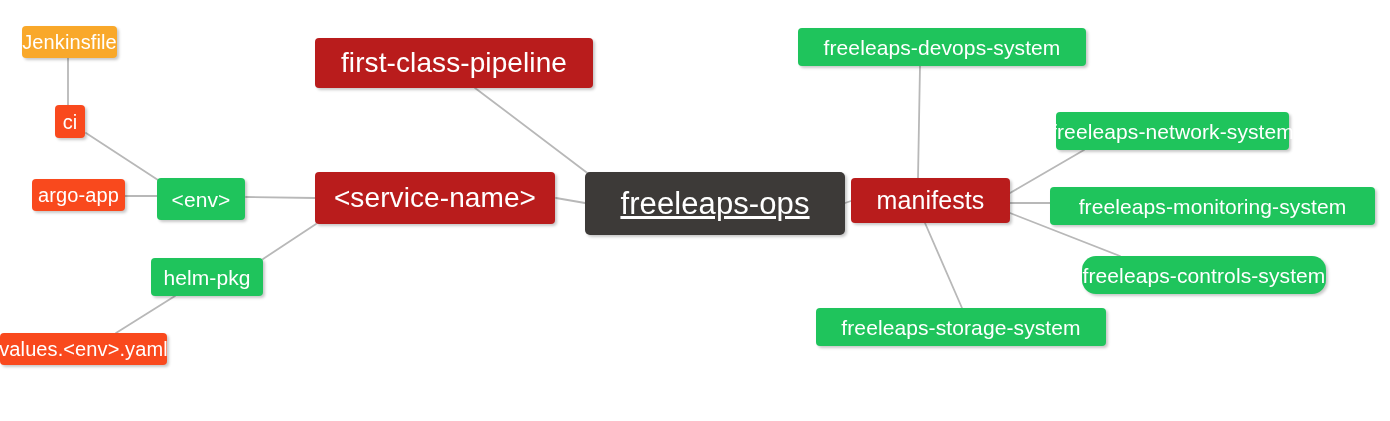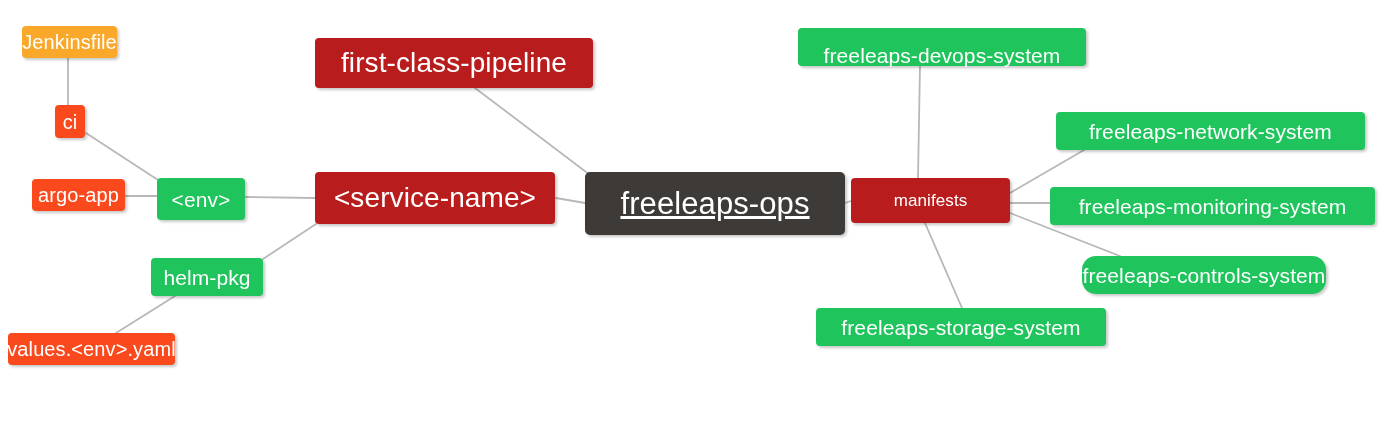--- a/index.html
+++ b/index.html
@@ -53,21 +53,21 @@
   .node-green {
     background: #1fc45c;
   }
   .node-orange {
     background: #f9a82a;
   }
   .node-red {
     background: #f9491d;
   }
   .size-xl { font-size: 28px; }
-  .size-lg { font-size: 17px; }
+  .size-lg { font-size: 25px; }
   .size-md { font-size: 21px; }
   .size-xs { font-size: 20px; }
 </style>
 </head>
 <body>
 
 <div id="mindmap">
   <svg id="edge-layer" viewBox="0 0 1390 421" xmlns="http://www.w3.org/2000/svg">
       <line x1="585" y1="203" x2="556" y2="198" stroke="#b8b8b8" stroke-width="1.8" stroke-linecap="round"></line>
       <line x1="590" y1="175" x2="475" y2="88" stroke="#b8b8b8" stroke-width="1.8" stroke-linecap="round"></line>
@@ -102,30 +102,30 @@
       </div>
       <div class="node node-orange size-xs" style="left: 22px; top: 26px; width: 95px; height: 32px;">
         <span>Jenkinsfile</span>
       </div>
       <div class="node node-red size-xs" style="left: 32px; top: 179px; width: 93px; height: 32px;">
         <span>argo-app</span>
       </div>
       <div class="node node-green size-md" style="left: 151px; top: 258px; width: 112px; height: 38px;">
         <span>helm-pkg</span>
       </div>
-      <div class="node node-red size-xs" style="left: 8px; top: 333px; width: 167px; height: 32px;">
+      <div class="node node-red size-xs" style="left: 0; top: 333px; width: 167px; height: 32px;">
         <span>values.&lt;env&gt;.yaml</span>
       </div>
       <div class="node node-blue size-lg" style="left: 851px; top: 178px; width: 159px; height: 45px;">
         <span>manifests</span>
       </div>
-      <div class="node node-green size-md" style="left: 798px; top: 28px; width: 288px; height: 38px; align-items: flex-end;">
+      <div class="node node-green size-md" style="left: 798px; top: 28px; width: 288px; height: 38px;">
         <span>freeleaps-devops-system</span>
       </div>
-      <div class="node node-green size-md" style="left: 1056px; top: 112px; width: 309px; height: 38px; justify-content: center;">
+      <div class="node node-green size-md" style="left: 1056px; top: 112px; width: 233px; height: 38px; justify-content: center;">
         <span>freeleaps-network-system</span>
       </div>
       <div class="node node-green size-md" style="left: 1050px; top: 187px; width: 325px; height: 38px;">
         <span>freeleaps-monitoring-system</span>
       </div>
       <div class="node node-green size-md" style="left: 1082px; top: 256px; width: 244px; height: 38px; border-radius: 14px;">
         <span>freeleaps-controls-system</span>
       </div>
       <div class="node node-green size-md" style="left: 816px; top: 308px; width: 290px; height: 38px;">
         <span>freeleaps-storage-system</span>

